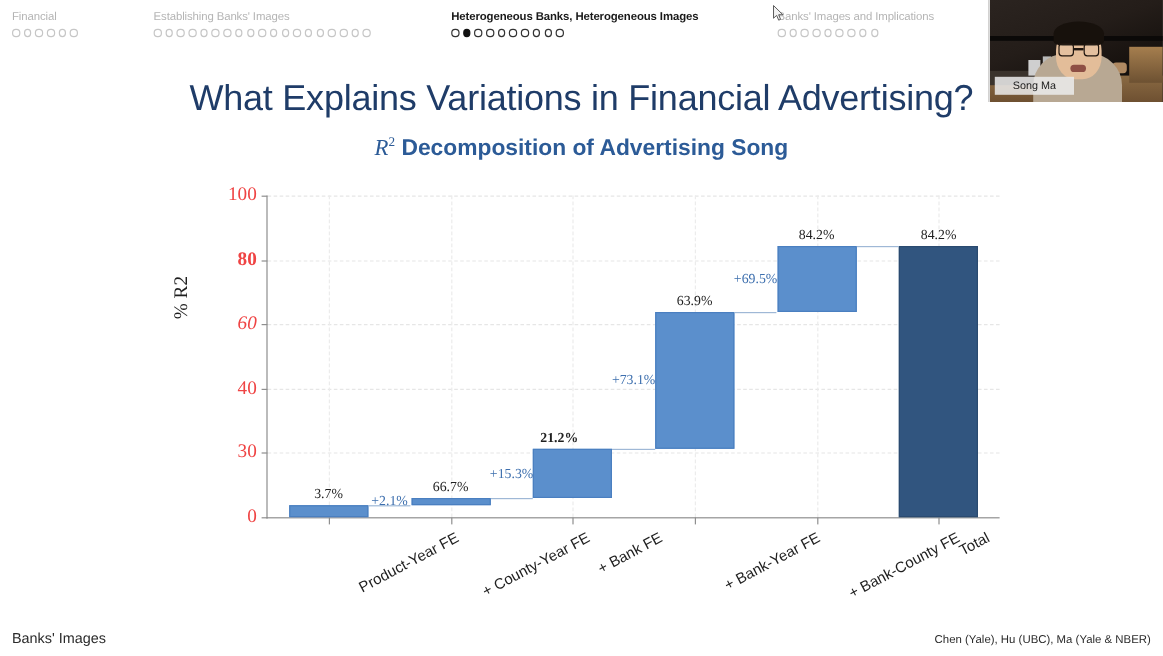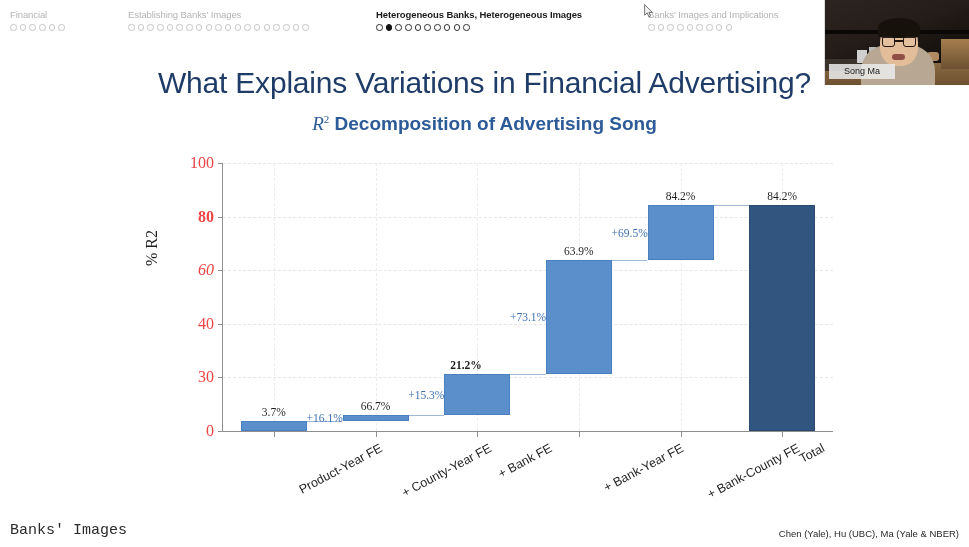--- a/index.html
+++ b/index.html
@@ -222,22 +222,22 @@
     font-family: "Liberation Sans", sans-serif;
     white-space: nowrap;
     transform: rotate(-28deg);
     transform-origin: right top;
     text-align: right;
   }
 
   
   .footer-left {
     position: absolute; left: 10px; bottom: 8px;
-    font-size: 15px; color: #2a2a2a;
-    font-family: Liberation Mono, monospace;
+    font-size: 12px; color: #2a2a2a;
+    font-family: Liberation Sans, sans-serif;
   }
   .footer-right {
     position: absolute; right: 10px; bottom: 8px;
     font-size: 9.5px; color: #2a2a2a;
     font-family: Liberation Sans, sans-serif;
   }
 </style>
 </head>
 <body>
 
@@ -387,21 +387,21 @@
       <div class="bar-label" style="left: 152.5px; top: 237.456px;">66.7%</div>
       <div class="bar step" style="left: 221.167px; top: 211.184px; width: 66px; height: 41.272px;"></div>
       <div class="bar-label" style="left: 243px; top: 196.184px; font-weight: bold;">21.2%</div>
       <div class="bar step" style="left: 322.833px; top: 96.748px; width: 66px; height: 114.436px;"></div>
       <div class="bar-label" style="left: 355.833px; top: 81.748px;">63.9%</div>
       <div class="bar step" style="left: 424.5px; top: 42.344px; width: 66px; height: 54.404px;"></div>
       <div class="bar-label" style="left: 457.5px; top: 27.344px;">84.2%</div>
       <div class="bar total" style="left: 526.167px; top: 42.344px; width: 66px; height: 225.656px;"></div>
       <div class="bar-label" style="left: 559.167px; top: 27.344px;">84.2%</div>
       <div class="connector" style="left: 83.8333px; top: 258.084px; width: 35.6667px;"></div>
-      <div class="delta-label" style="left: 101.667px; top: 249.27px;">+16.1%</div>
+      <div class="delta-label" style="left: 101.667px; top: 249.27px;">+2.1%</div>
       <div class="connector" style="left: 185.5px; top: 252.456px; width: 35.6667px;"></div>
       <div class="delta-label" style="left: 203.333px; top: 225.82px;">+15.3%</div>
       <div class="connector" style="left: 287.167px; top: 211.184px; width: 35.6667px;"></div>
       <div class="delta-label" style="left: 305px; top: 147.966px;">+73.1%</div>
       <div class="connector" style="left: 388.833px; top: 96.748px; width: 35.6667px;"></div>
       <div class="delta-label" style="left: 406.667px; top: 63.546px;">+69.5%</div>
       <div class="connector" style="left: 490.5px; top: 42.344px; width: 35.6667px;"></div>
     </div>
 </div>
 

